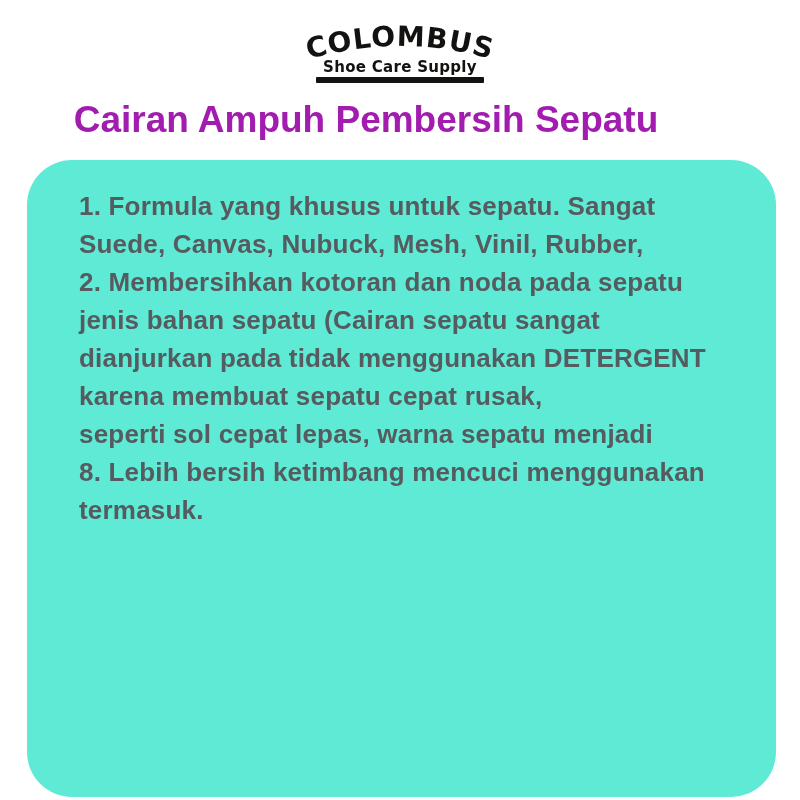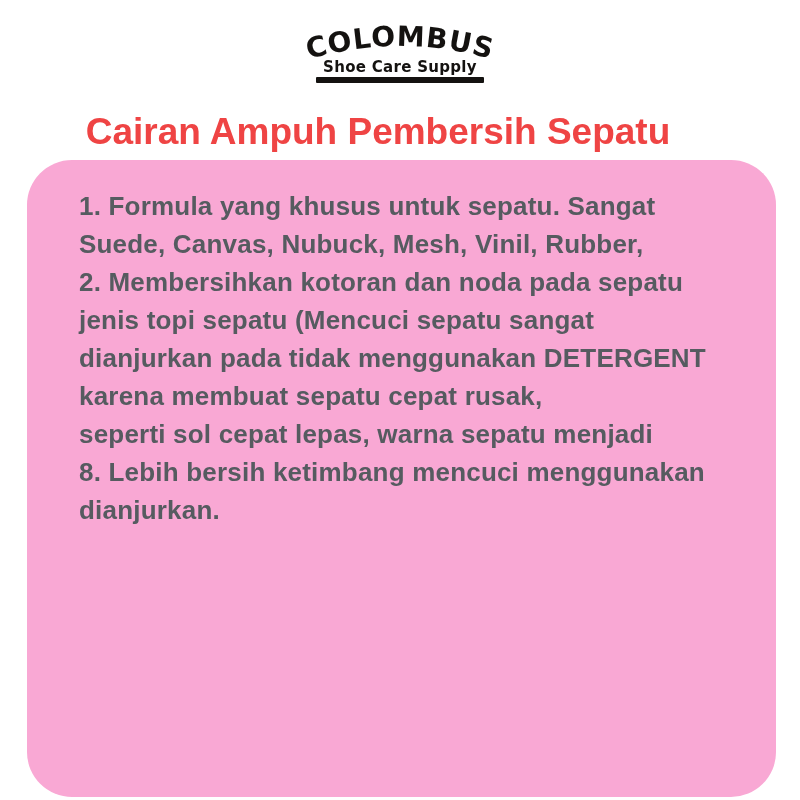--- a/index.html
+++ b/index.html
@@ -29,34 +29,34 @@
     font-family: "DejaVu Sans", sans-serif;
     font-weight: bold;
     font-size: 15px;
     letter-spacing: 0.3px;
   }
   .heading {
     position: absolute;
     left: 0;
     top: 98px;
     width: 732px;
-    margin: 12px;
+    margin: 0;
     text-align: center;
     font-size: 37px;
     line-height: 44px;
     font-weight: bold;
-    color: #ef4444;
+    color: #a21caf;
   }
   .card {
     position: absolute;
     left: 27px;
     top: 160px;
     width: 749px;
     height: 637px;
-    background: #f9a8d4;
+    background: #5eead4;
     border-radius: 45px;
     box-sizing: border-box;
     padding: 27px 18px 0 52px;
   }
   .card-line {
     font-size: 26px;
     line-height: 38px;
     font-weight: bold;
     color: #565b60;
     letter-spacing: 0.2px;
@@ -80,21 +80,21 @@
       <rect x="20" y="69" width="168" height="6" rx="1" fill="#141210"></rect>
     </svg>
   </div>
 
   <h1 class="heading">Cairan Ampuh Pembersih Sepatu</h1>
 
   <div class="card">
     <div class="card-line">1. Formula yang khusus untuk sepatu. Sangat</div>
     <div class="card-line">Suede, Canvas, Nubuck, Mesh, Vinil, Rubber,</div>
     <div class="card-line">2. Membersihkan kotoran dan noda pada sepatu</div>
-    <div class="card-line">jenis topi sepatu (Mencuci sepatu sangat</div>
+    <div class="card-line">jenis bahan sepatu (Cairan sepatu sangat</div>
     <div class="card-line">dianjurkan pada tidak menggunakan DETERGENT</div>
     <div class="card-line">karena membuat sepatu cepat rusak,</div>
     <div class="card-line">seperti sol cepat lepas, warna sepatu menjadi</div>
     <div class="card-line">8. Lebih bersih ketimbang mencuci menggunakan</div>
-    <div class="card-line">dianjurkan.</div>
+    <div class="card-line">termasuk.</div>
   </div>
 
 </div>
 
 </body></html>

